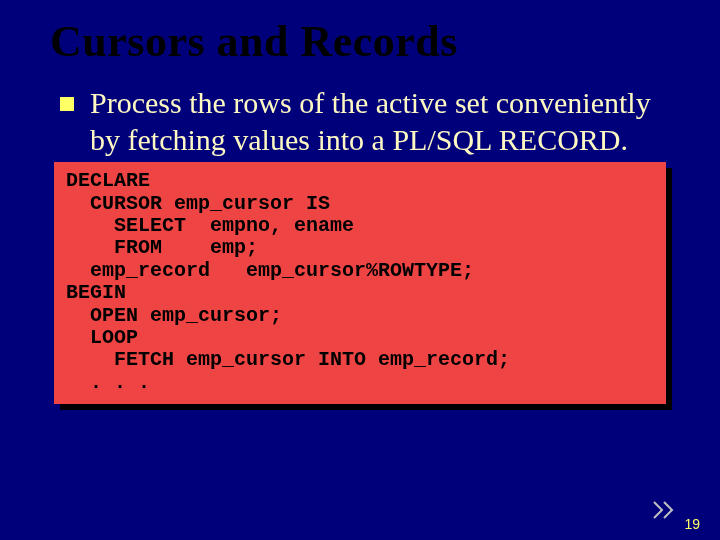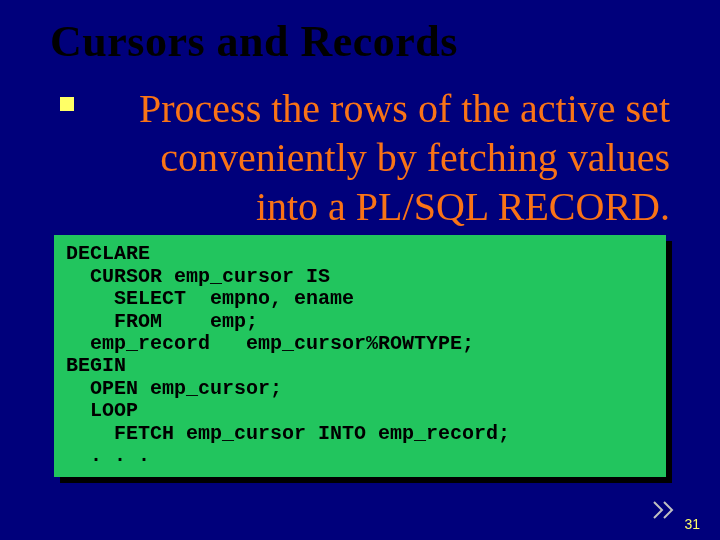--- a/index.html
+++ b/index.html
@@ -30,25 +30,24 @@
     letter-spacing: 0.5px;
   }
   .bullets {
     margin: 0 0 0 10px;
     padding: 0;
     list-style: none;
   }
   .bullets li {
     position: relative;
     padding-left: 30px;
-    color: #f97316;
-    font-size: 40px;
+    color: #fef9c3;
+    font-size: 30px;
     line-height: 1.22;
     margin-bottom: 6px;
-    text-align: right;
   }
   .bullets li .sq {
     position: absolute;
     left: 0;
     top: 12px;
     width: 14px;
     height: 14px;
     background: #ffff66;
   }
   .code-wrap {
@@ -59,21 +58,21 @@
   .code-shadow {
     position: absolute;
     top: 6px;
     left: 6px;
     width: 100%;
     height: 100%;
     background: #000;
   }
   .code {
     position: relative;
-    background: #22c55e;
+    background: #ef4444;
     padding: 8px 12px 10px 12px;
     font-family: "Courier New", Courier, monospace;
     font-size: 20px;
     font-weight: bold;
     line-height: 1.12;
     color: #000;
     white-space: pre;
   }
   .page-num {
     position: absolute;
@@ -125,15 +124,15 @@
   . . .</div>
   </div>
 
   <div class="nav-arrow">
     <svg viewBox="0 0 26 20">
       <polyline points="2,2 10,10 2,18" fill="none" stroke="#c0c0c0" stroke-width="2"></polyline>
       <polyline points="12,2 20,10 12,18" fill="none" stroke="#c0c0c0" stroke-width="2"></polyline>
     </svg>
   </div>
 
-  <div class="page-num">31</div>
+  <div class="page-num">19</div>
 
 </div>
 
 </body></html>

